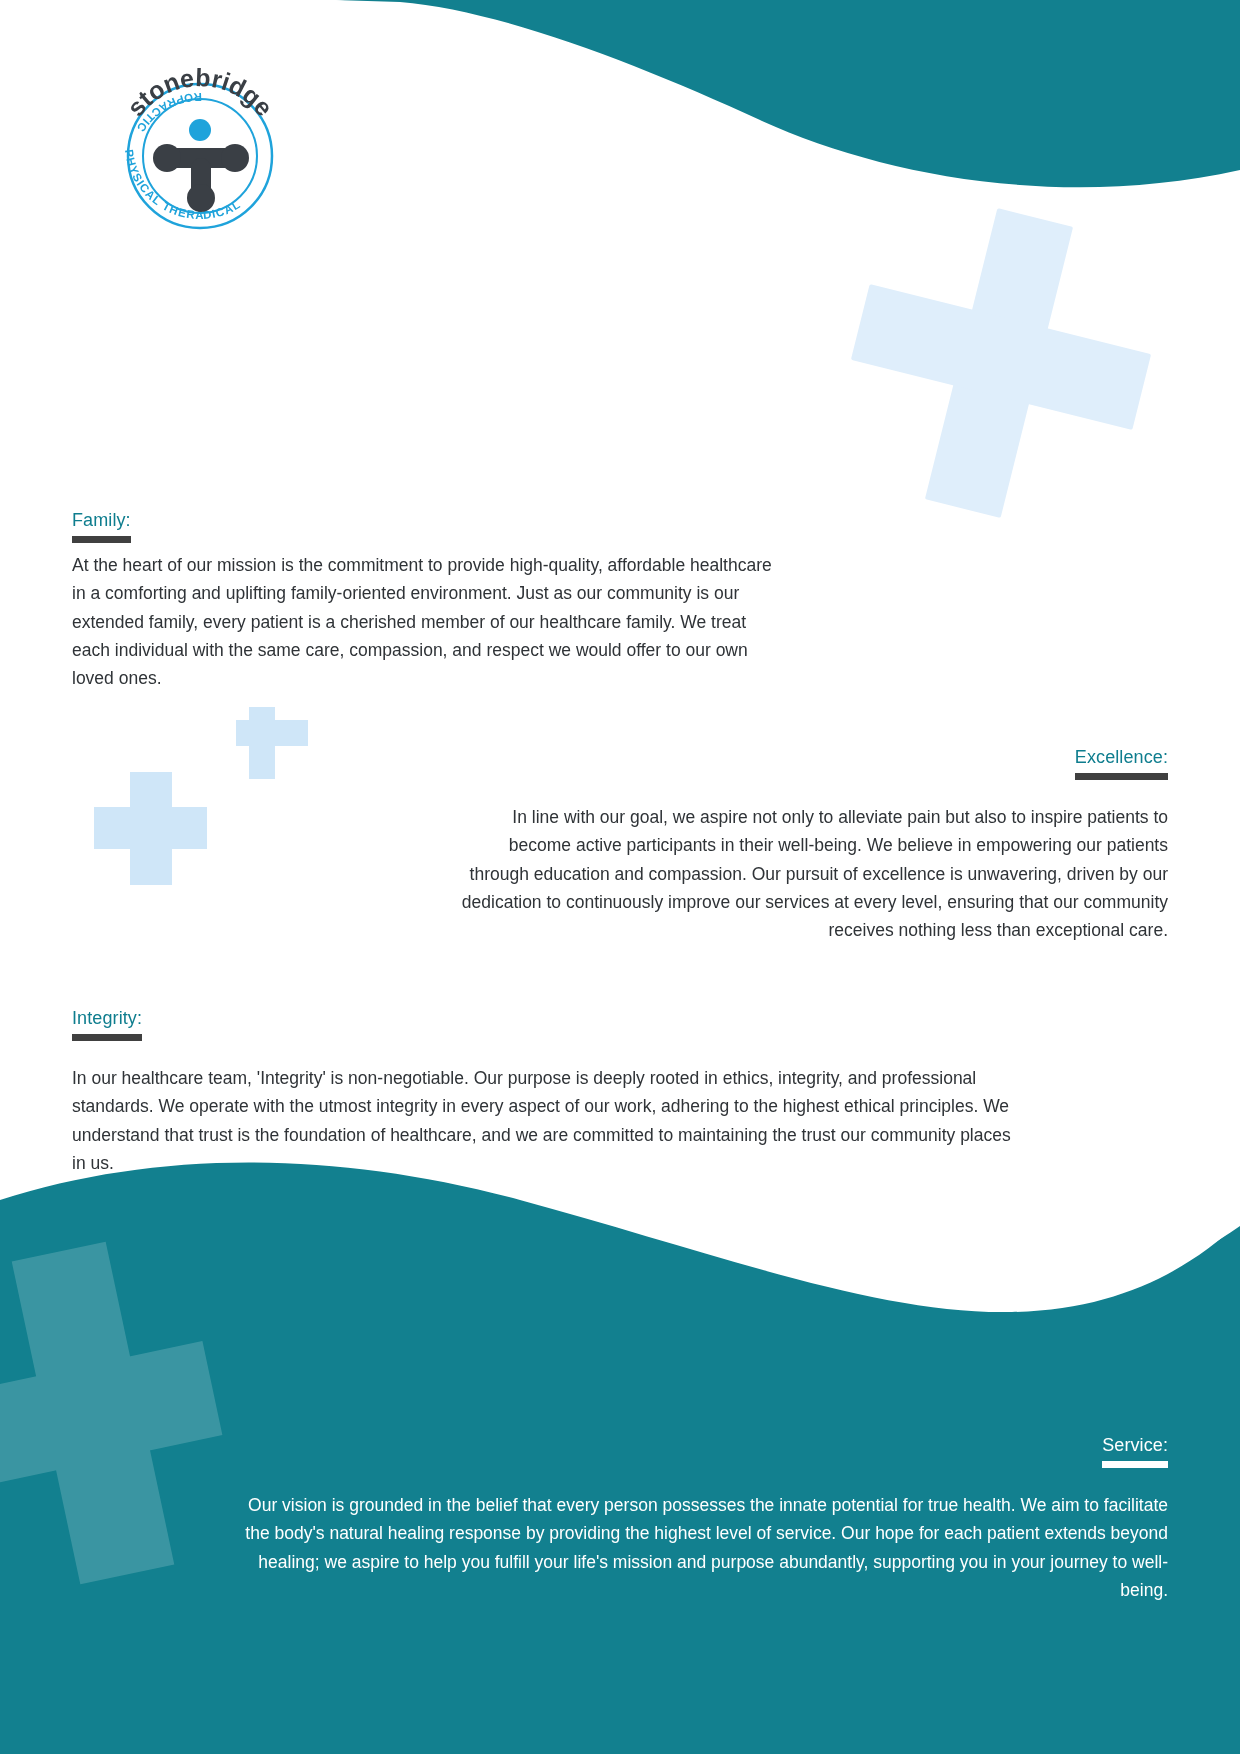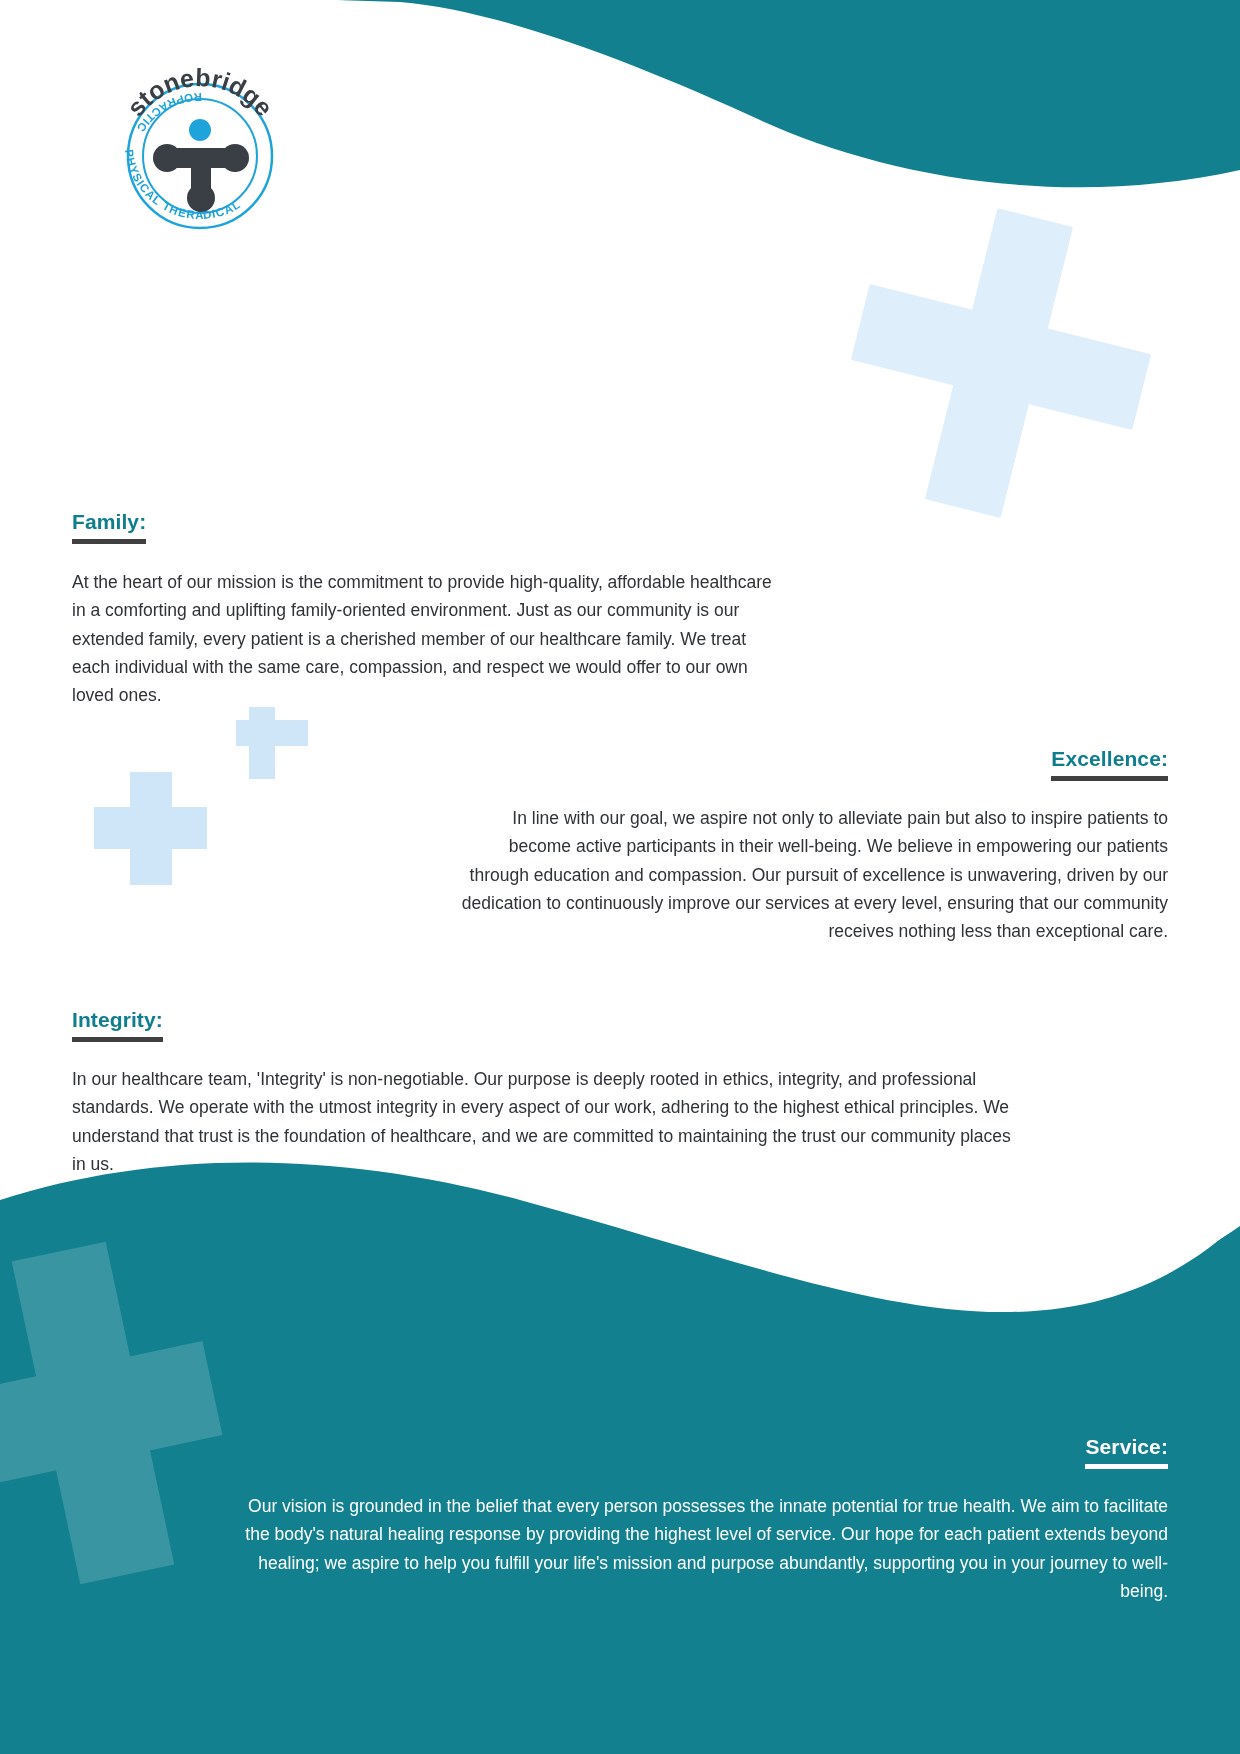--- a/index.html
+++ b/index.html
@@ -41,44 +41,44 @@
     font-size: 30px;
     line-height: 1.14;
     color: #3c4043;
     font-weight: 400;
     letter-spacing: -0.1px;
   }
 
   
   .sec-head {
     display: inline-block;
-    font-size: 21px;
-    font-weight: bold;
+    font-size: 18px;
+    font-weight: normal;
     color: #0e7d8e;
     letter-spacing: 0.1px;
     padding-bottom: 5px;
-    border-bottom: 5px solid #404040;
+    border-bottom: 7px solid #404040;
   }
   .sec-head.light { color: #ffffff; border-bottom-color: #ffffff; margin-left: 19px; }
 
   .body-text {
     font-size: 17.5px;
     line-height: 1.62;
     color: #2f3337;
   }
   .body-text.light { color: #ffffff; }
 
   
   .family {
     position: absolute;
     left: 72px;
     top: 510px;
     width: 700px;
   }
-  .family .body-text { margin-top: 24px; }
+  .family .body-text { margin-top: 8px; }
 
   
   .excellence {
     position: absolute;
     right: 72px;
     top: 740px;
     width: 720px;
     text-align: right;
     margin-top: 7px;
   }

